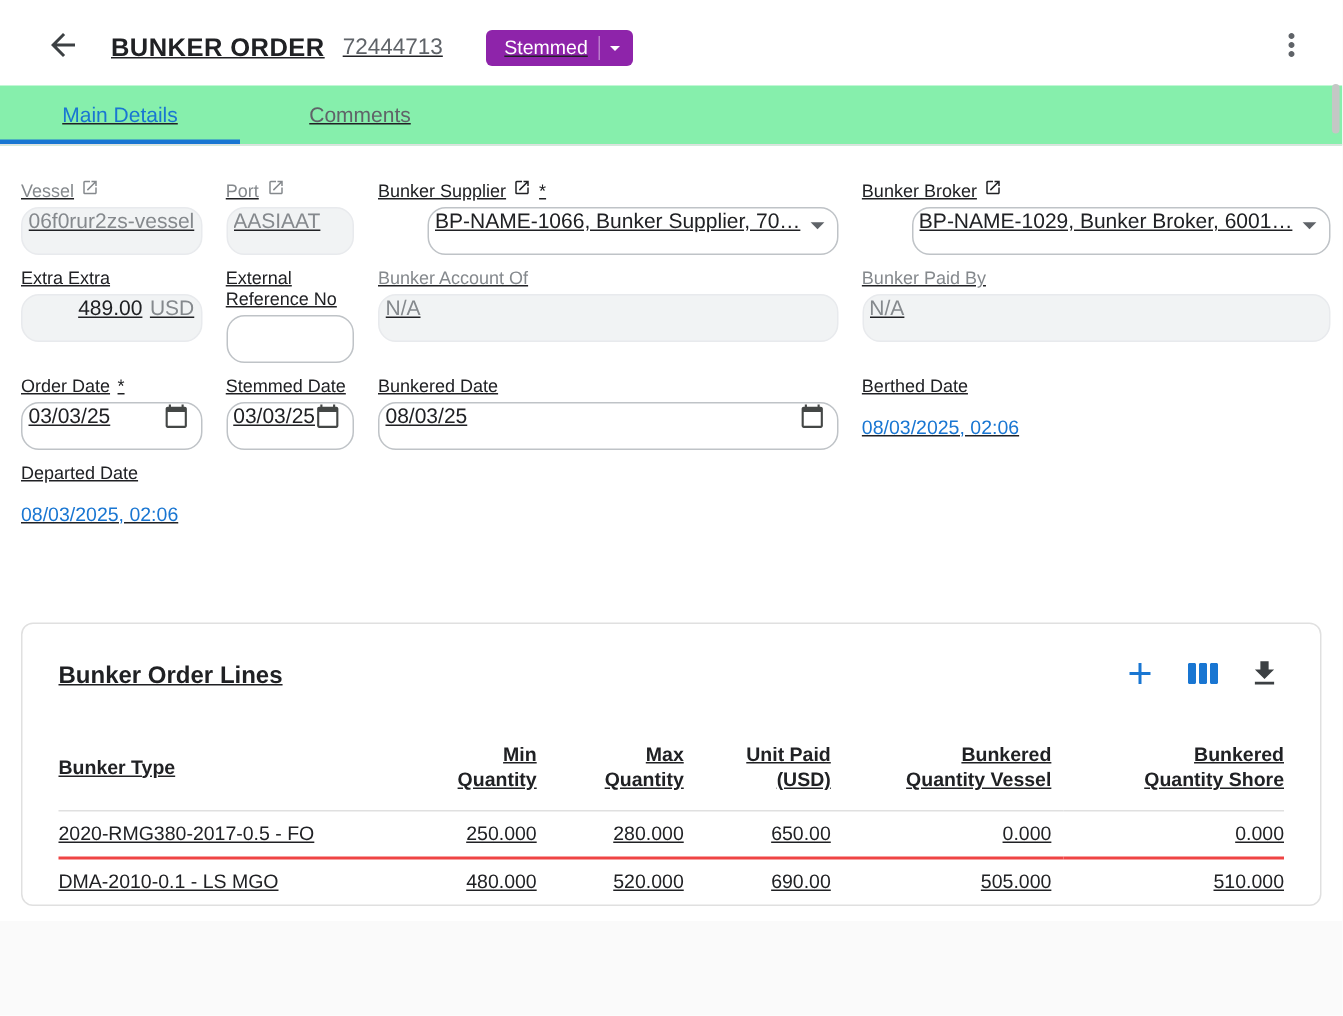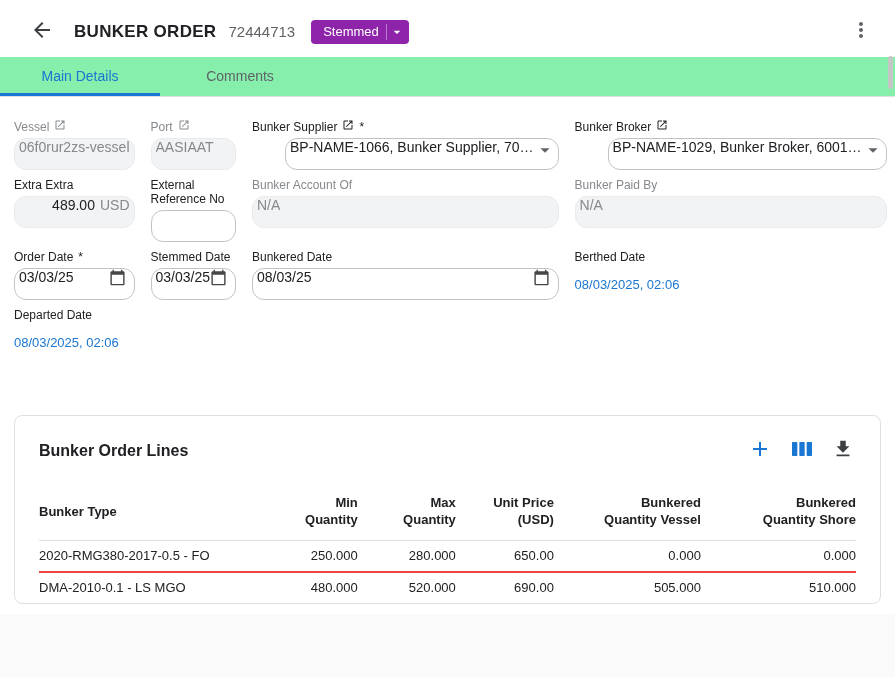--- a/index.html
+++ b/index.html
@@ -3,28 +3,28 @@
 <meta charset="utf-8">
 <style>
   * { box-sizing: border-box; margin: 0; padding: 0; }
   html,body { width: 895px; }
   body {
     font-family: "Liberation Sans", sans-serif;
     background: #fafafa;
     color: #202124;
   }
   .page { position: relative; width: 895px; height: 677px; overflow: hidden; background: #fafafa; }
-  .main { background: #fff; padding-bottom: 10px; }
+  .main { background: #fff; padding-bottom: 10px; text-decoration: underline; }
 
   
   .app-header { display: flex; align-items: center; padding: 16px 20px 10px 28px; background: #fff; }
   .icon-btn { background: none; border: none; cursor: pointer; display: flex; align-items: center; justify-content: center; padding: 2px; }
   .page-title { font-size: 17px; font-weight: 700; letter-spacing: .3px; margin-left: 18px; color: #202124; }
   .order-number { font-size: 15px; color: #5f6368; margin-left: 12px; }
-  .badge { display: inline-flex; align-items: center; margin-left: 16px; background: var(--badge-bg, #8e24aa); color: #fff; border: none; border-radius: 4px; padding: 3px 4px 3px 12px; font-size: 13px; font-family: inherit; cursor: pointer; height: 24px; text-align: center; }
+  .badge { display: inline-flex; align-items: center; margin-left: 29px; background: var(--badge-bg, #8e24aa); color: #fff; border: none; border-radius: 4px; padding: 3px 4px 3px 12px; font-size: 13px; font-family: inherit; cursor: pointer; height: 24px; text-align: center; }
   .badge .badge-label { margin-right: 7px; }
   .badge .badge-caret { display: flex; align-items: center; border-left: 1px solid rgba(255,255,255,.4); padding-left: 2px; }
   .spacer { flex: 1; }
 
   
   .tabs { display: flex; border-bottom: 1px solid #e0e0e0; background: #86efac; }
   .tab { width: 160px; text-align: center; padding: 11px 0 12px; font-size: 14px; font-weight: 500; color: #5f6368; cursor: pointer; }
   .tab.active { color: var(--primary, #1976d2); box-shadow: inset 0 -3px 0 var(--primary, #1976d2); }
 
   .scroll-thumb { position: absolute; right: 2px; top: 56px; width: 5px; height: 33px; background: #c4c7c5; border-radius: 3px; }
@@ -285,21 +285,21 @@
               </th>
             <th>
                 <div>Min</div>
                 <div>Quantity</div>
               </th>
             <th>
                 <div>Max</div>
                 <div>Quantity</div>
               </th>
             <th>
-                <div>Unit Price</div>
+                <div>Unit Paid</div>
                 <div>(USD)</div>
               </th>
             <th>
                 <div>Bunkered</div>
                 <div>Quantity Vessel</div>
               </th>
             <th>
                 <div>Bunkered</div>
                 <div>Quantity Shore</div>
               </th>

